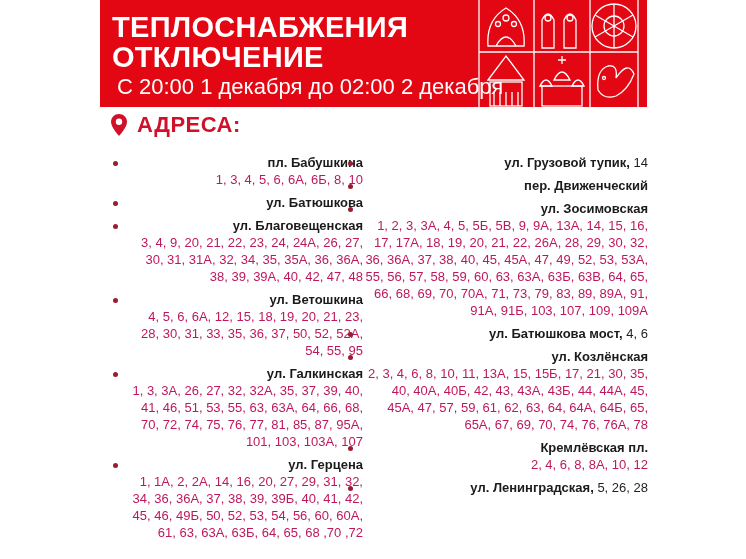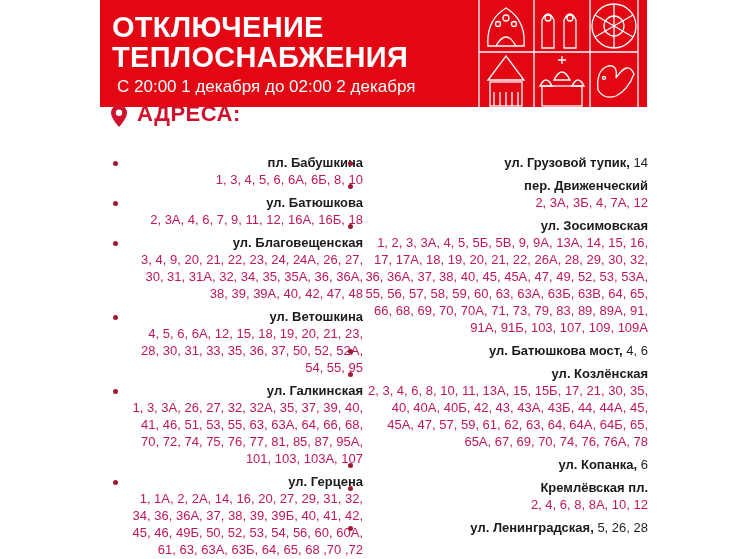--- a/index.html
+++ b/index.html
@@ -1,40 +1,40 @@
 <!DOCTYPE html>
 <html><head>
   <meta charset="utf-8">
   <style>
     html, body { margin: 0; padding: 0; background: #ffffff; }
     body { width: 746px; height: 559px; position: relative; overflow: hidden;
            font-family: "Liberation Sans", "DejaVu Sans", sans-serif; color: #1f1f1f; }
     .banner { position: absolute; left: 100px; top: 0; width: 547px; height: 107px; background: #e30613; }
     .banner-title { position: absolute; left: 12px; top: 12px; color: #ffffff; font-weight: bold;
                     font-size: 29px; line-height: 30px; letter-spacing: 0.3px; }
-    .banner-sub { position: absolute; left: 17px; top: 77px; color: #ffffff; font-size: 17px; line-height: 20px; }
+    .banner-sub { position: absolute; left: 17px; top: 77px; color: #ffffff; font-size: 22px; line-height: 20px; }
     .ornament { position: absolute; left: 378px; top: 0; width: 169px; height: 107px; }
-    .heading { position: absolute; left: 111px; top: 101px; display: flex; align-items: flex-end; }
+    .heading { position: absolute; left: 111px; top: 112px; display: flex; align-items: center; }
     .heading-text { color: #d1102b; font-weight: bold; font-size: 22px; margin-left: 10px; letter-spacing: 0.5px; }
     .col { position: absolute; top: 154px; width: 250px; }
     .col-left { left: 113px; }
     .col-right { left: 348px; width: 300px; }
     .item { position: relative; padding-left: 15px; margin-bottom: 6px; font-size: 13px; line-height: 17px; text-align: right; }
     .item .bullet { position: absolute; left: 0; top: 7px; width: 5px; height: 5px; border-radius: 50%; background: #9b1b30; }
     .street { font-weight: bold; color: #1b1b1b; }
     .inline-nums { font-weight: normal; }
     .nums { display: block; color: #be185d; }
   </style>
 </head>
 <body>
 
 <div class="banner">
   <div class="banner-title">
+    <div>ТЕПЛОСНАБЖЕНИЯ</div>
     <div>ОТКЛЮЧЕНИЕ</div>
-    <div>ТЕПЛОСНАБЖЕНИЯ</div>
   </div>
   <div class="banner-sub">С 20:00 1 декабря до 02:00 2 декабря</div>
   <svg class="ornament" viewBox="0 0 169 107" fill="none" stroke="#ffffff" stroke-width="1.3">
     <line x1="1" y1="0" x2="1" y2="107"></line>
     <line x1="56" y1="0" x2="56" y2="107"></line>
     <line x1="112" y1="0" x2="112" y2="107"></line>
     <line x1="160" y1="0" x2="160" y2="107"></line>
     <line x1="1" y1="52" x2="160" y2="52"></line>
 
     <path d="M10 46 Q8 20 28 8 Q48 20 46 46 Z"></path>
@@ -69,29 +69,28 @@
 <div class="heading">
   <svg width="16" height="22" viewBox="0 0 16 22">
     <path d="M8 0 C3.6 0 0 3.4 0 7.8 C0 13.5 8 22 8 22 C8 22 16 13.5 16 7.8 C16 3.4 12.4 0 8 0 Z" fill="#d1102b"></path>
     <circle cx="8" cy="7.8" r="3.2" fill="#ffffff"></circle>
   </svg>
   <span class="heading-text">АДРЕСА:</span>
 </div>
 
 <div class="col col-left">
   <div class="item"><span class="bullet"></span><span class="street">пл. Бабушкина</span><span class="nums">1, 3, 4, 5, 6, 6А, 6Б, 8, 10</span></div>
-  <div class="item"><span class="bullet"></span><span class="street">ул. Батюшкова</span><span class="nums">2, 3А, 4, 6, 7, 9, 11, 12, 16А, 16Б, 18</span></div>
+  <div class="item"><span class="bullet"></span><span class="street">ул. Батюшкова</span></div>
   <div class="item"><span class="bullet"></span><span class="street">ул. Благовещенская</span><span class="nums">3, 4, 9, 20, 21, 22, 23, 24, 24А, 26, 27, 30, 31, 31А, 32, 34, 35, 35А, 36, 36А, 38, 39, 39А, 40, 42, 47, 48</span></div>
   <div class="item"><span class="bullet"></span><span class="street">ул. Ветошкина</span><span class="nums">4, 5, 6, 6А, 12, 15, 18, 19, 20, 21, 23, 28, 30, 31, 33, 35, 36, 37, 50, 52, 52А, 54, 55, 95</span></div>
   <div class="item"><span class="bullet"></span><span class="street">ул. Галкинская</span><span class="nums">1, 3, 3А, 26, 27, 32, 32А, 35, 37, 39, 40, 41, 46, 51, 53, 55, 63, 63А, 64, 66, 68, 70, 72, 74, 75, 76, 77, 81, 85, 87, 95А, 101, 103, 103А, 107</span></div>
   <div class="item"><span class="bullet"></span><span class="street">ул. Герцена</span><span class="nums">1, 1А, 2, 2А, 14, 16, 20, 27, 29, 31, 32, 34, 36, 36А, 37, 38, 39, 39Б, 40, 41, 42, 45, 46, 49Б, 50, 52, 53, 54, 56, 60, 60А, 61, 63, 63А, 63Б, 64, 65, 68 ,70 ,72</span></div>
 </div>
 
 <div class="col col-right">
   <div class="item"><span class="bullet"></span><span class="street">ул. Грузовой тупик,</span><span class="inline-nums"> 14</span></div>
-  <div class="item"><span class="bullet"></span><span class="street">пер. Движенческий</span><span class="nums">2, 3А, 3Б, 4, 7А, 12</span></div>
+  <div class="item"><span class="bullet"></span><span class="street">пер. Движенческий</span></div>
   <div class="item"><span class="bullet"></span><span class="street">ул. Зосимовская</span><span class="nums">1, 2, 3, 3А, 4, 5, 5Б, 5В, 9, 9А, 13А, 14, 15, 16, 17, 17А, 18, 19, 20, 21, 22, 26А, 28, 29, 30, 32, 36, 36А, 37, 38, 40, 45, 45А, 47, 49, 52, 53, 53А, 55, 56, 57, 58, 59, 60, 63, 63А, 63Б, 63В, 64, 65, 66, 68, 69, 70, 70А, 71, 73, 79, 83, 89, 89А, 91, 91А, 91Б, 103, 107, 109, 109А</span></div>
   <div class="item"><span class="bullet"></span><span class="street">ул. Батюшкова мост,</span><span class="inline-nums"> 4, 6</span></div>
   <div class="item"><span class="bullet"></span><span class="street">ул. Козлёнская</span><span class="nums">2, 3, 4, 6, 8, 10, 11, 13А, 15, 15Б, 17, 21, 30, 35, 40, 40А, 40Б, 42, 43, 43А, 43Б, 44, 44А, 45, 45А, 47, 57, 59, 61, 62, 63, 64, 64А, 64Б, 65, 65А, 67, 69, 70, 74, 76, 76А, 78</span></div>
-  <div class="item"><span class="bullet"></span><span class="street">ул. Копанка,</span><span class="inline-nums"> 6</span></div>
   <div class="item"><span class="bullet"></span><span class="street">Кремлёвская пл.</span><span class="nums">2, 4, 6, 8, 8А, 10, 12</span></div>
   <div class="item"><span class="bullet"></span><span class="street">ул. Ленинградская,</span><span class="inline-nums"> 5, 26, 28</span></div>
 </div>
 
 </body></html>

